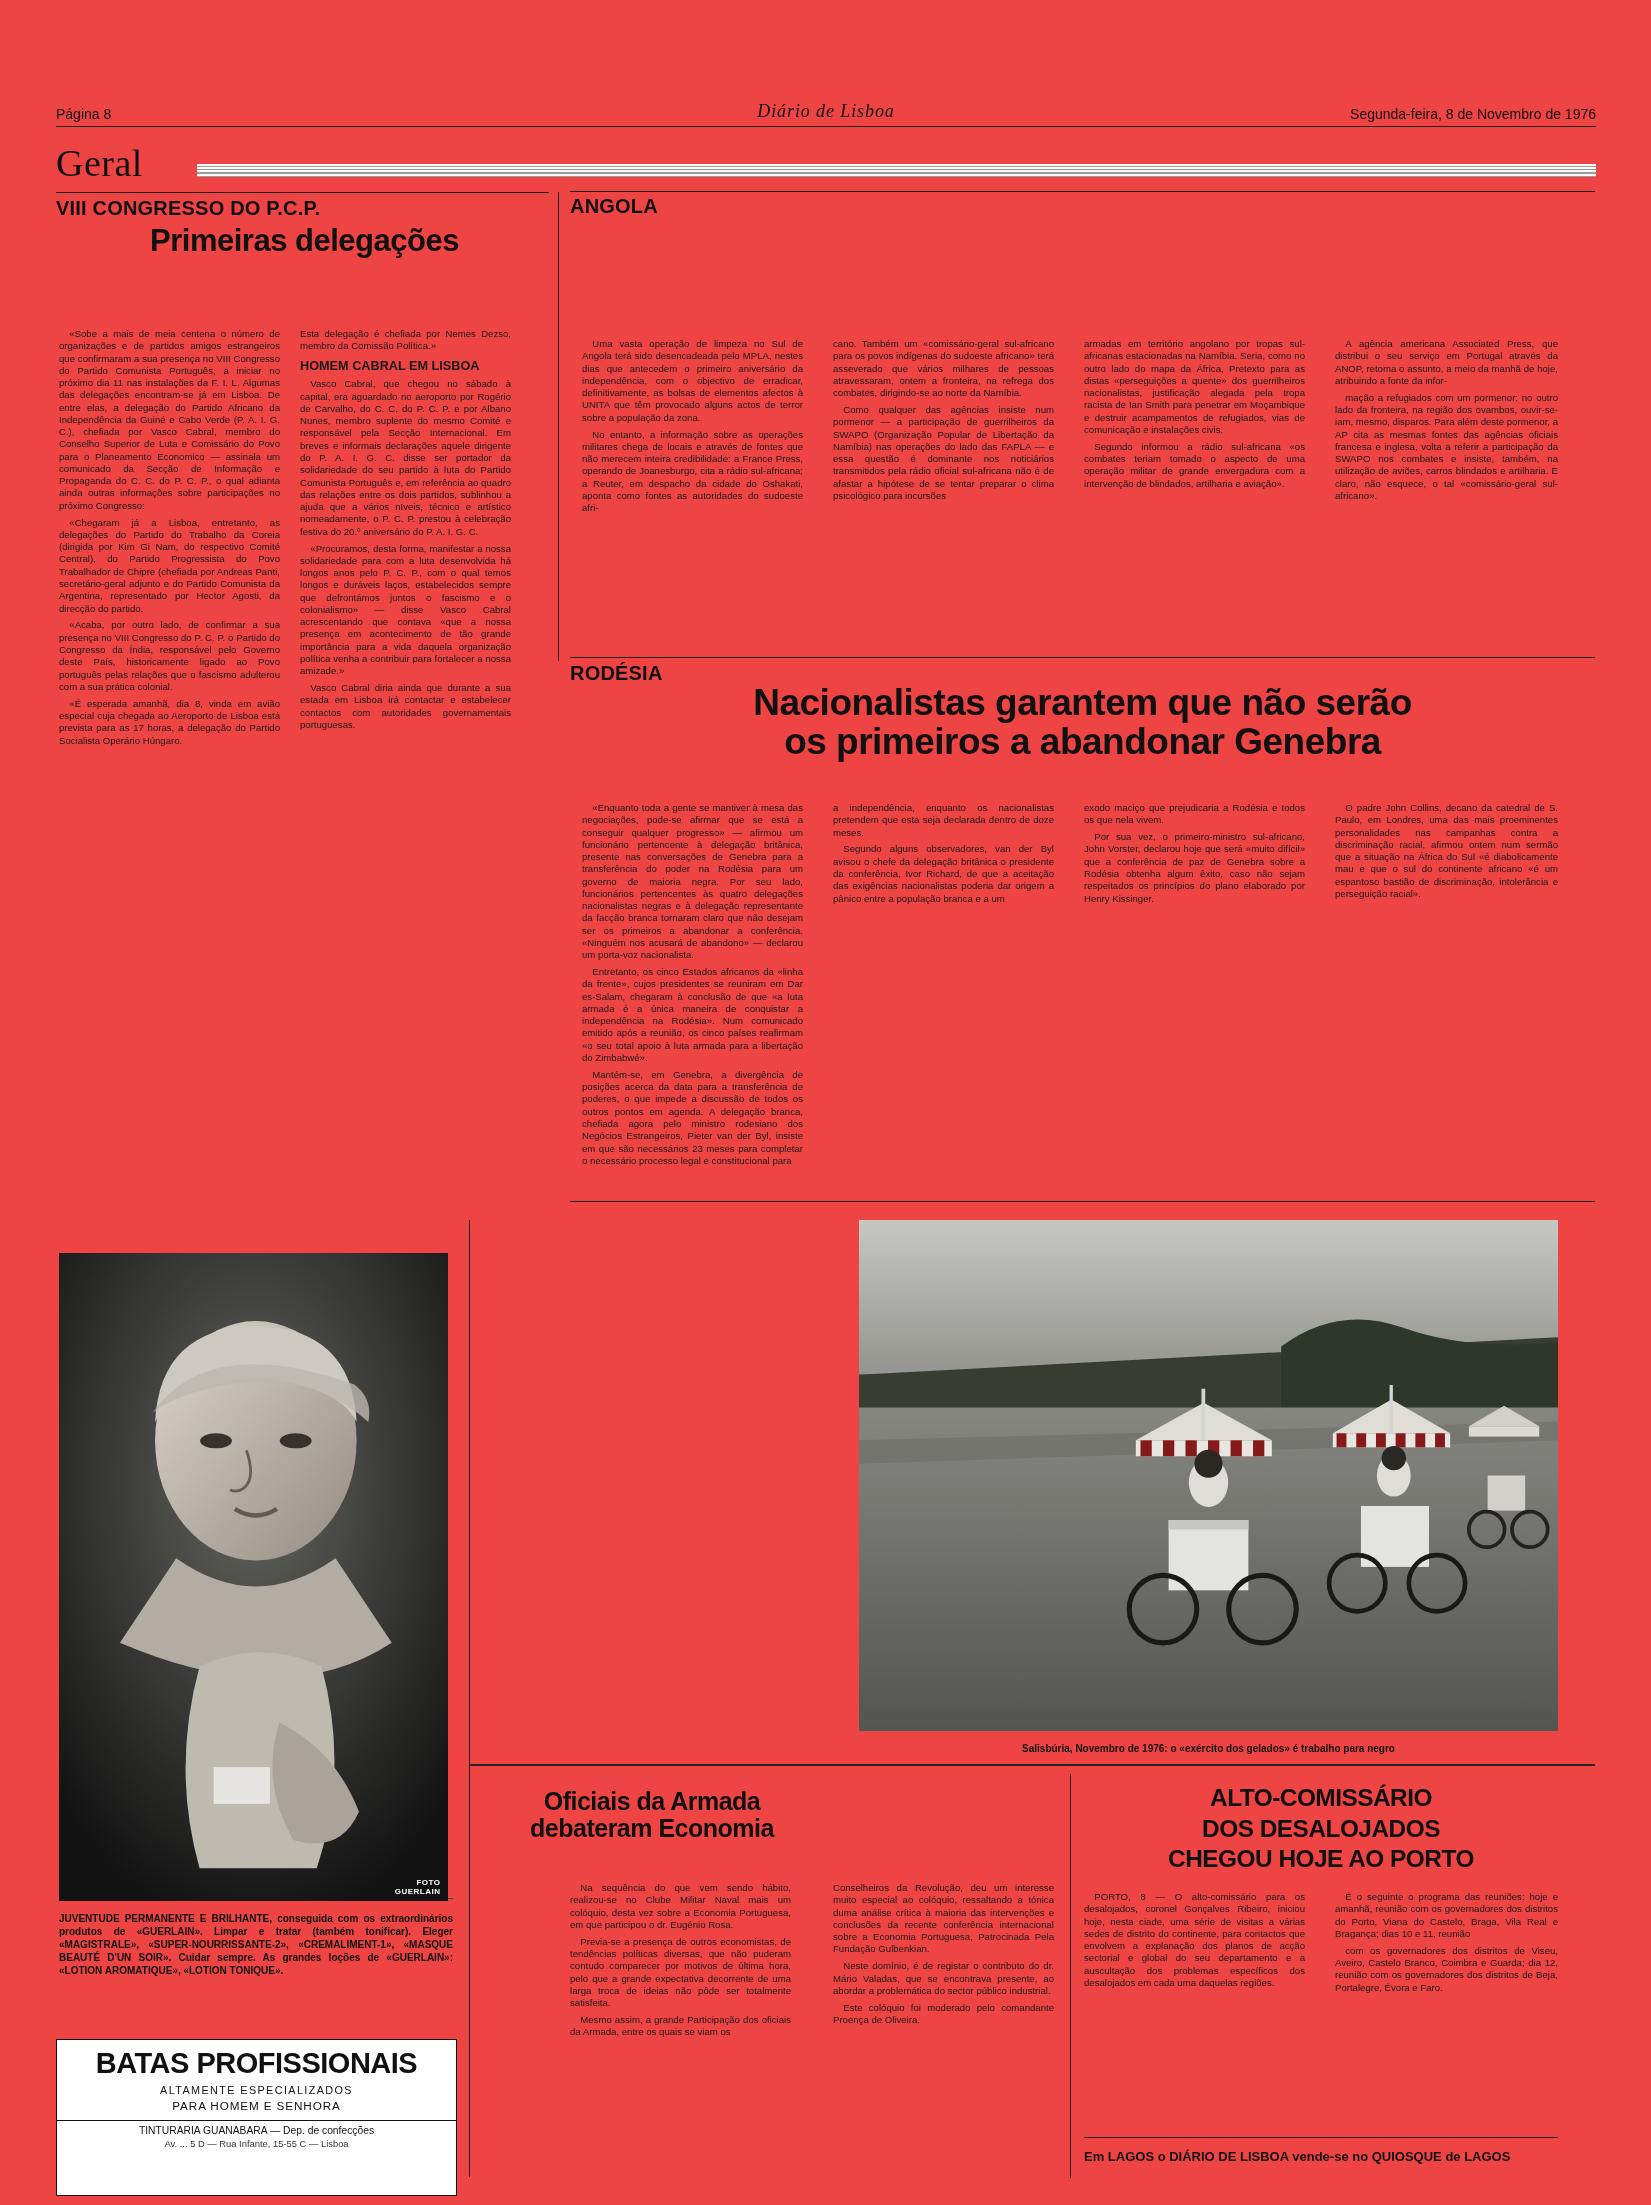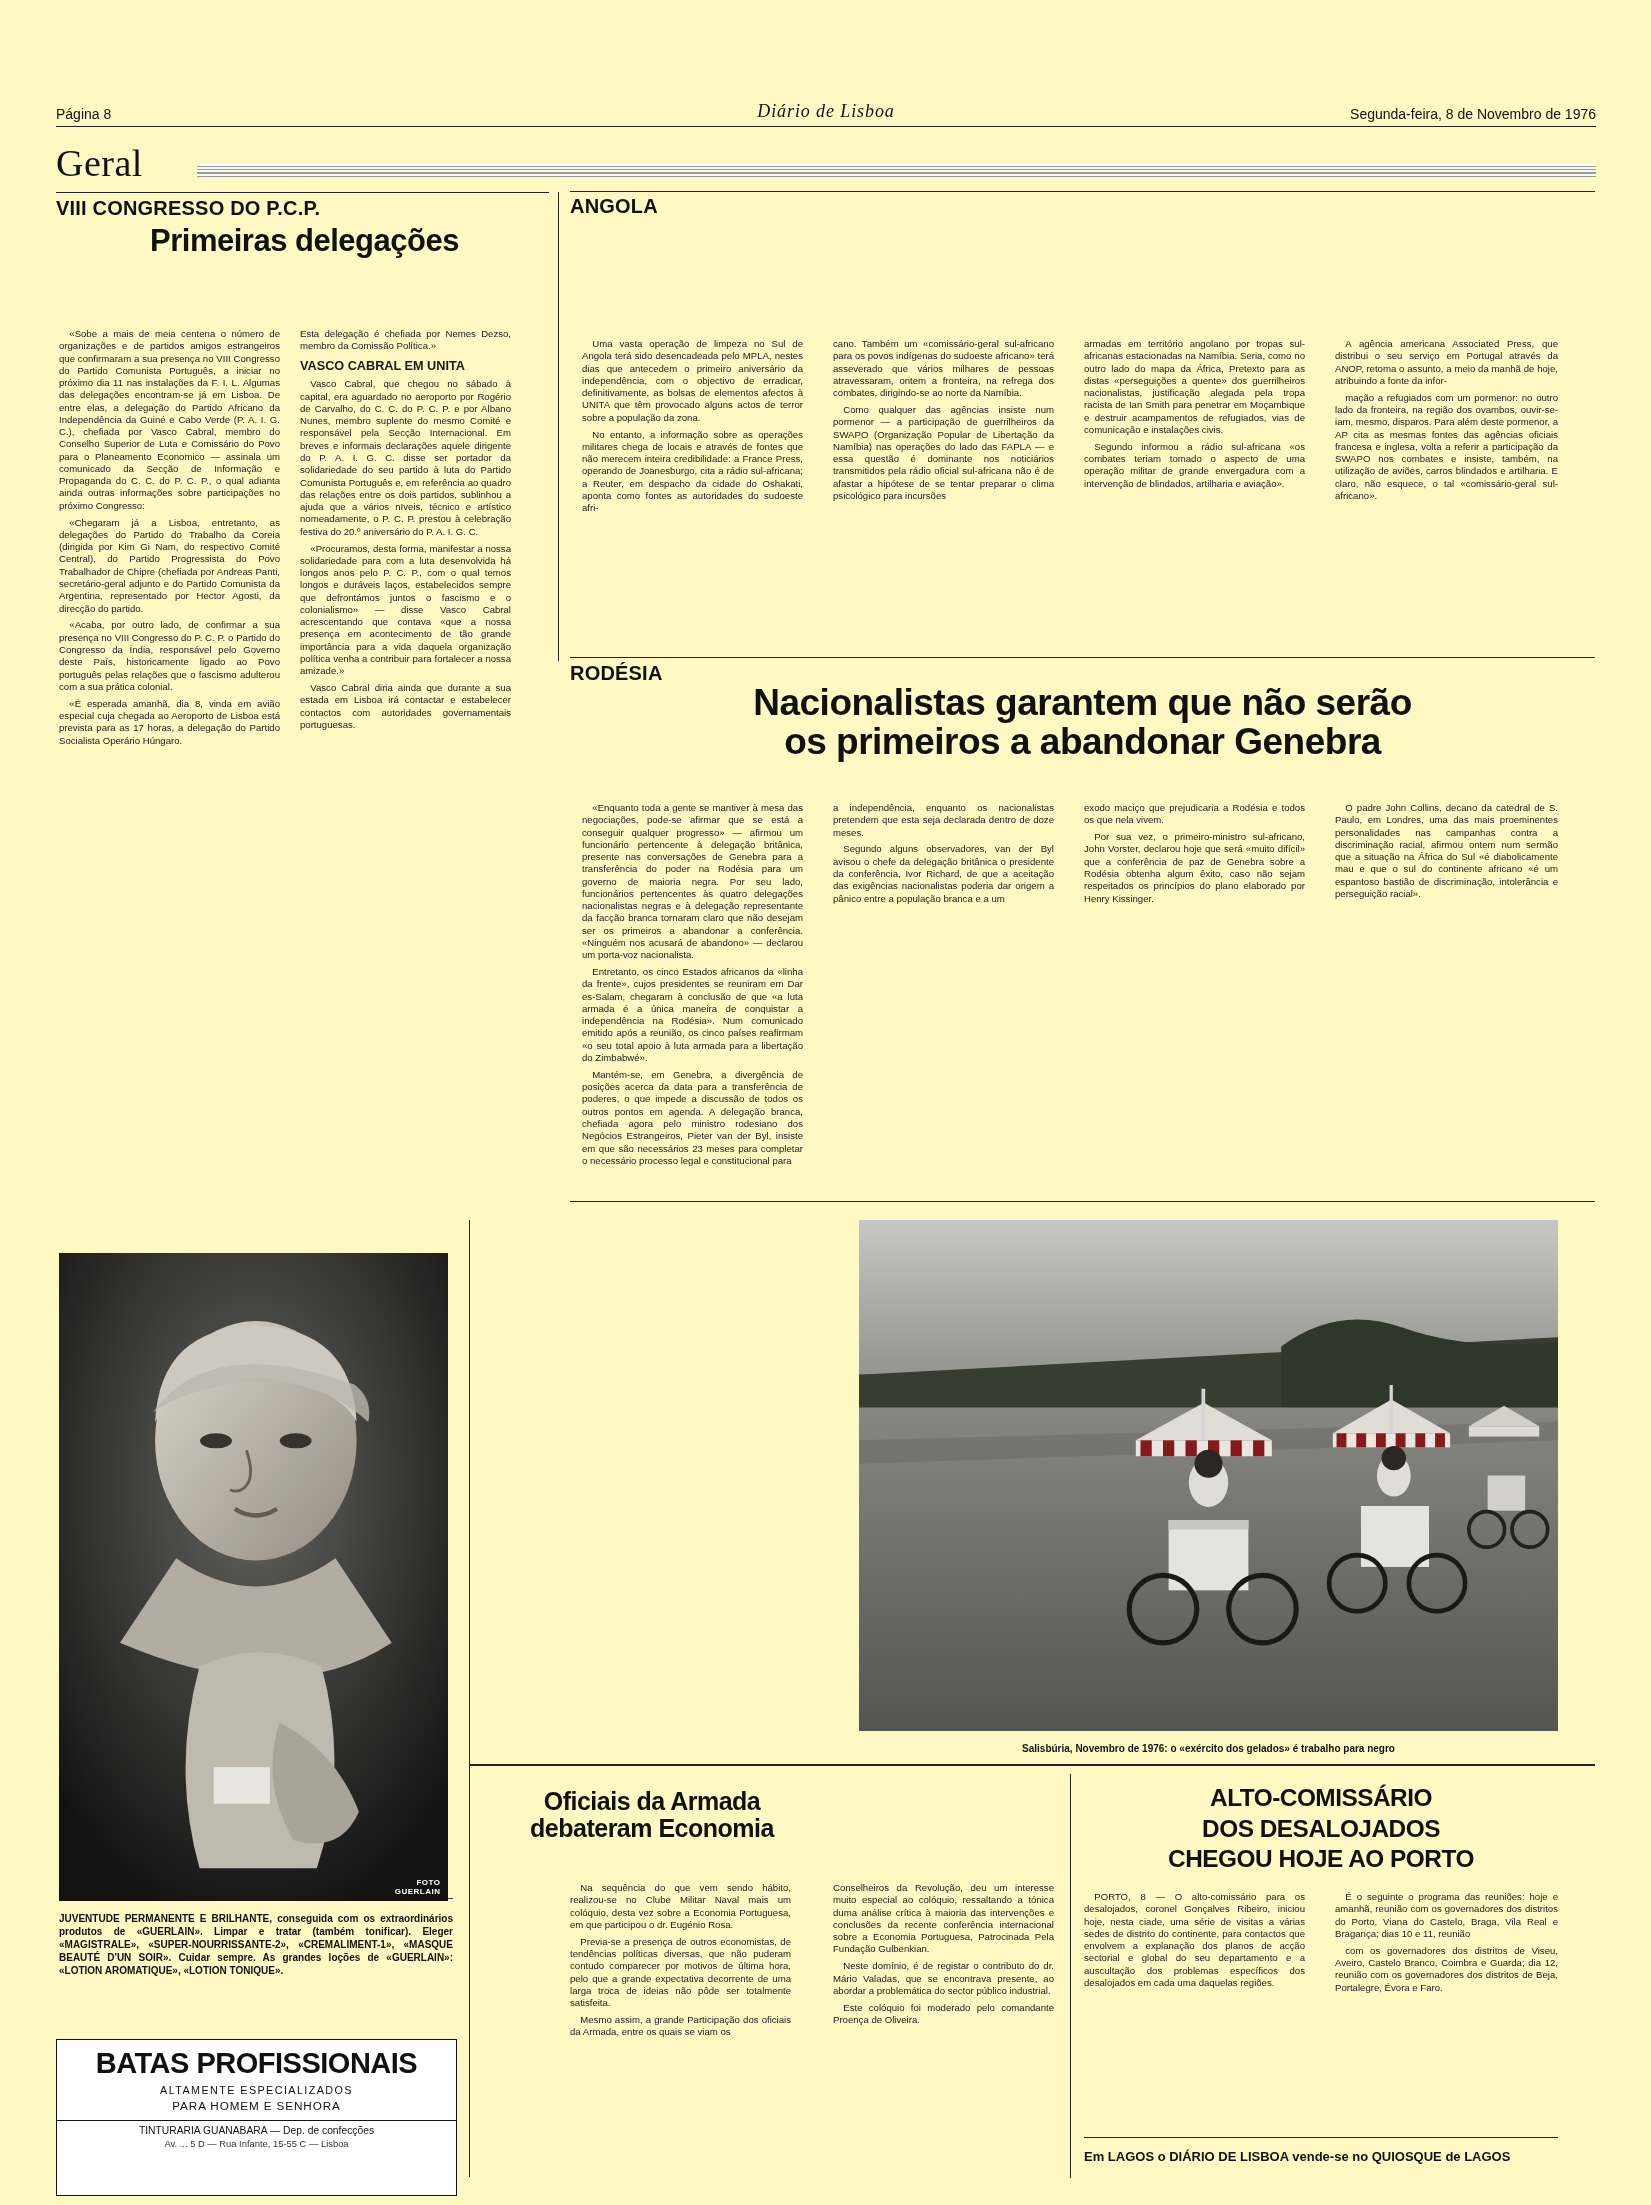--- a/index.html
+++ b/index.html
@@ -5,21 +5,21 @@
   html,body{margin:0;padding:0;background:#fff;}
   body{
     width:1652px;height:2205px;
     font-family:"Liberation Sans", sans-serif;
     color:#111;
     position:relative;
     overflow:hidden;
   }
   .page{
     position:absolute;inset:0;
-    background:#fef9c3;
+    background:#ef4444;
     padding:0;
   }
   
   .masthead{
     position:absolute;top:94px;left:56px;right:56px;
     height:28px;
     display:flex;align-items:flex-end;justify-content:space-between;
     font-size:14px;
     border-bottom:1.4px solid #222;
     padding-bottom:3.8px;
@@ -161,21 +161,21 @@
 
   <div id="left-col-1" class="col">
     <p>«Sobe a mais de meia centena o número de organizações e de partidos amigos estrangeiros que confirmaram a sua presença no VIII Congresso do Partido Comunista Português, a iniciar no próximo dia 11 nas instalações da F. I. L. Algumas das delegações encontram-se já em Lisboa. De entre elas, a delegação do Partido Africano da Independência da Guiné e Cabo Verde (P. A. I. G. C.), chefiada por Vasco Cabral, membro do Conselho Superior de Luta e Comissário do Povo para o Planeamento Economico — assinala um comunicado da Secção de Informação e Propaganda do C. C. do P. C. P., o qual adianta ainda outras informações sobre participações no próximo Congresso:</p>
     <p>«Chegaram já a Lisboa, entretanto, as delegações do Partido do Trabalho da Coreia (dirigida por Kim Gi Nam, do respectivo Comité Central), do Partido Progressista do Povo Trabalhador de Chipre (chefiada por Andreas Panti, secretário-geral adjunto e do Partido Comunista da Argentina, representado por Hector Agosti, da direcção do partido.</p>
     <p>«Acaba, por outro lado, de confirmar a sua presença no VIII Congresso do P. C. P. o Partido do Congresso da Índia, responsável pelo Governo deste País, historicamente ligado ao Povo português pelas relações que o fascismo adulterou com a sua prática colonial.</p>
     <p>«É esperada amanhã, dia 8, vinda em avião especial cuja chegada ao Aeroporto de Lisboa está prevista para as 17 horas, a delegação do Partido Socialista Operário Húngaro.</p>
   </div>
 
   <div id="left-col-2" class="col">
     <p class="noind">Esta delegação é chefiada por Nemes Dezso, membro da Comissão Política.»</p>
-    <div class="subhead">VASCO CABRAL EM UNITA</div>
+    <div class="subhead">HOMEM CABRAL EM LISBOA</div>
     <p>Vasco Cabral, que chegou no sábado à capital, era aguardado no aeroporto por Rogério de Carvalho, do C. C. do P. C. P. e por Albano Nunes, membro suplente do mesmo Comité e responsável pela Secção Internacional. Em breves e informais declarações aquele dirigente do P. A. I. G. C. disse ser portador da solidariedade do seu partido à luta do Partido Comunista Português e, em referência ao quadro das relações entre os dois partidos, sublinhou a ajuda que a vários nIveis, técnico e artístico nomeadamente, o P. C. P. prestou à celebração festiva do 20.º aniversário do P. A. I. G. C.</p>
     <p>«Procuramos, desta forma, manifestar a nossa solidariedade para com a luta desenvolvida há longos anos pelo P. C. P., com o qual temos longos e duráveis laços, estabelecidos sempre que defrontámos juntos o fascismo e o colonialismo» — disse Vasco Cabral acrescentando que contava «que a nossa presença em acontecimento de tão grande importância para a vida daquela organização política venha a contribuir para fortalecer a nossa amizade.»</p>
     <p>Vasco Cabral diria ainda que durante a sua estada em Lisboa irá contactar e estabelecer contactos com autoridades governamentais portuguesas.</p>
   </div>
 
   <div id="angola-kicker" class="kicker">ANGOLA</div>
   <div id="ang-c1" class="col">
     <p>Uma vasta operação de limpeza no Sul de Angola terá sido desencadeada pelo MPLA, nestes dias que antecedem o primeiro aniversário da independência, com o objectivo de erradicar, definitivamente, as bolsas de elementos afectos à UNITA que têm provocado alguns actos de terror sobre a população da zona.</p>
     <p>No entanto, a informação sobre as operações militares chega de locais e através de fontes que não merecem inteira credibilidade: a France Press, operando de Joanesburgo, cita a rádio sul-africana; a Reuter, em despacho da cidade do Oshakati, aponta como fontes as autoridades do sudoeste afri-</p>
   </div>

